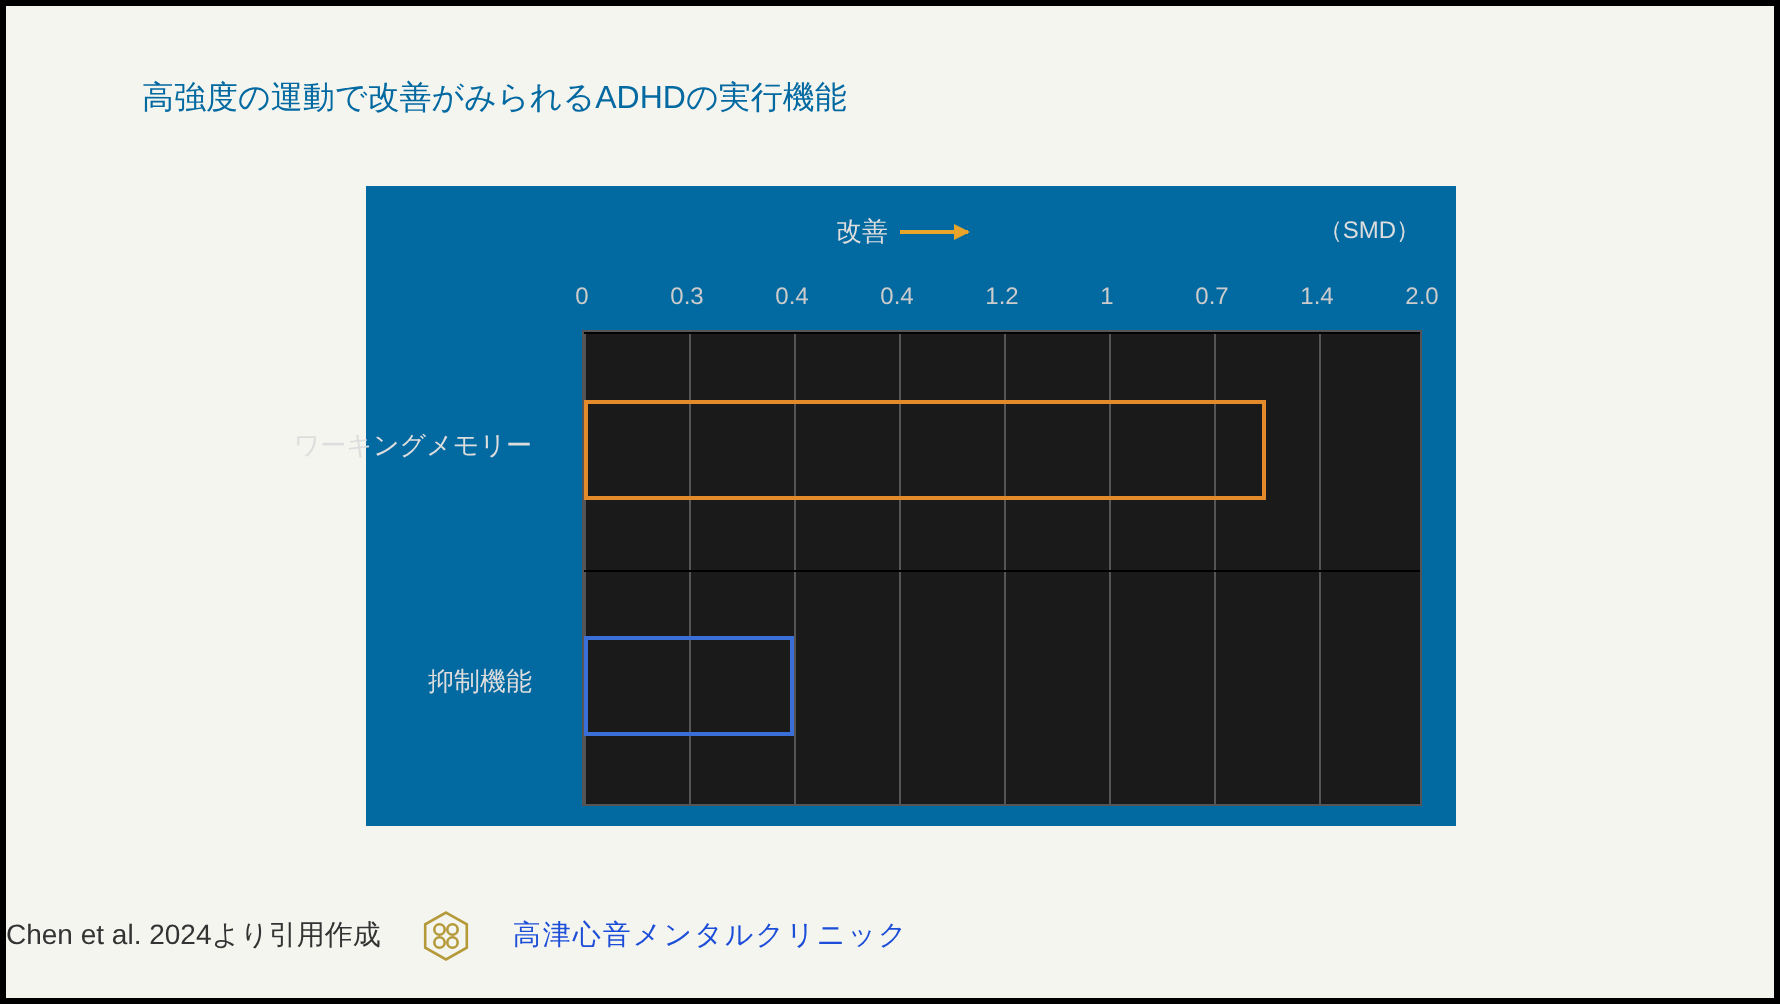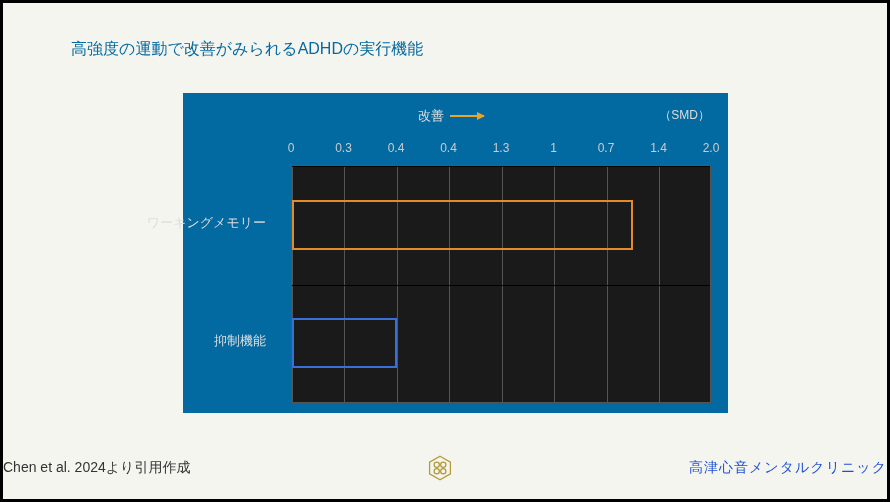--- a/index.html
+++ b/index.html
@@ -101,21 +101,21 @@
     font-size: 13px;
     text-align: right;
     width: 140px;
   }
   .footer {
     position: absolute;
     bottom: 18px;
     left: 0;
     width: 100%;
     display: flex;
-    justify-content: space-between;
+    justify-content: flex-start;
     align-items: center;
     gap: 20px;
     font-size: 14px;
     color: #333;
   }
   .logo {
     width: 26px;
     height: 26px;
   }
   .clinic {
@@ -136,21 +136,21 @@
     <span class="arrow"></span>
   </div>
 
   <div class="unit">（SMD）</div>
 
   <div class="axis-row">
     <span class="tick" style="left:108px">0</span>
     <span class="tick" style="left:160.5px">0.3</span>
     <span class="tick" style="left:213px">0.4</span>
     <span class="tick" style="left:265.5px">0.4</span>
-    <span class="tick" style="left:318px">1.3</span>
+    <span class="tick" style="left:318px">1.2</span>
     <span class="tick" style="left:370.5px">1</span>
     <span class="tick" style="left:423px">0.7</span>
     <span class="tick" style="left:475.5px">1.4</span>
     <span class="tick" style="left:528px">2.0</span>
   </div>
 
   <div class="plot">
     <div class="bar bar-orange" style="width:341px"></div>
     <div class="bar bar-blue" style="width:105px"></div>
     <div class="cat-label" style="top:48px">ワーキングメモリー</div>

